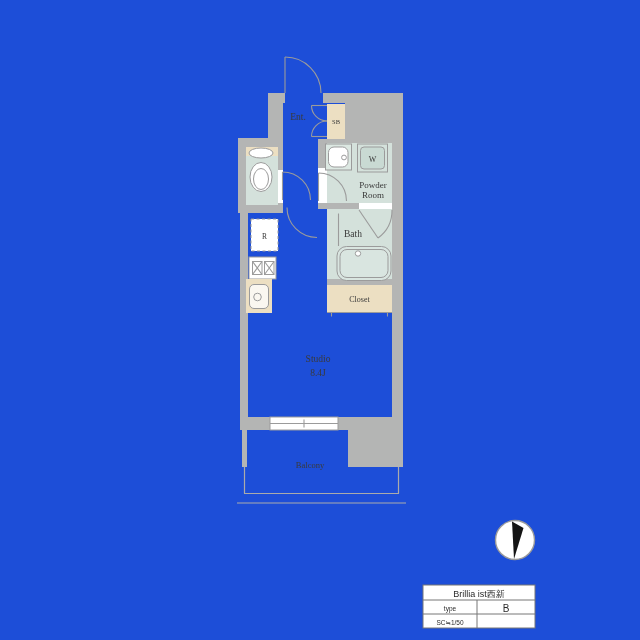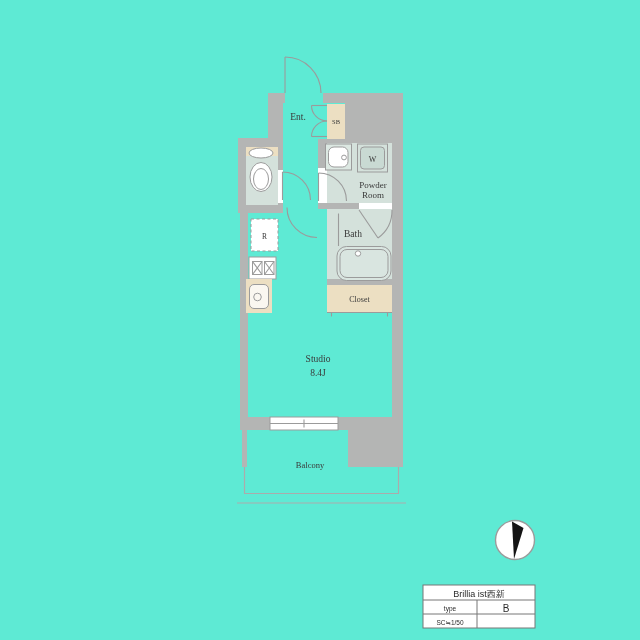--- a/index.html
+++ b/index.html
@@ -1,16 +1,16 @@
 <!DOCTYPE html>
 <html style="--wall: #b4b5b4; --room: #d4e1db; --fixture: #c9dad3; --beige: #ecdfc2; --line: #9b9b9b; --text: #3a3a3a; --needle: #141414;"><head>
 <meta charset="utf-8">
 <style>
   html,body{margin:0;padding:0;background:#ffffff;}
-  .canvas{position:relative;width:640px;height:640px;background:#5eead4;overflow:hidden;}
+  .canvas{position:relative;width:640px;height:640px;background:#1d4ed8;overflow:hidden;}
   svg{display:block;}
   .wall{fill:var(--wall);}
   .room{fill:var(--room);}
   .beige{fill:var(--beige);}
   .gap{fill:#ffffff;}
   .ln{stroke:var(--line);stroke-width:1.1;fill:none;}
   .thin{stroke:#ababab;stroke-width:1.2;fill:none;}
   .fx{stroke:var(--line);stroke-width:1;}
   .lbl{font-family:"Liberation Serif", serif;fill:var(--text);}
   .tbt{font-family:"Liberation Sans", sans-serif;fill:#2a2a2a;}

